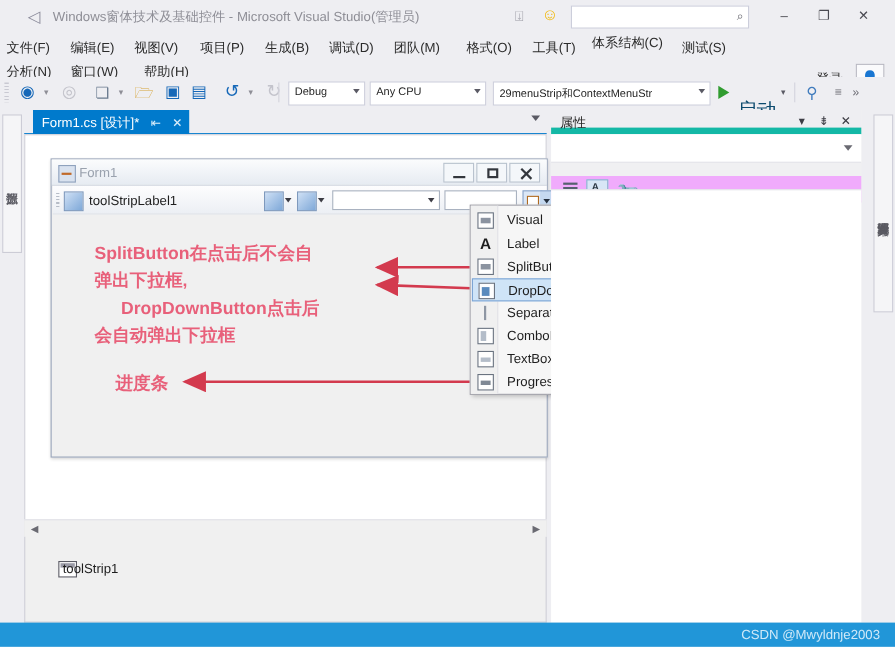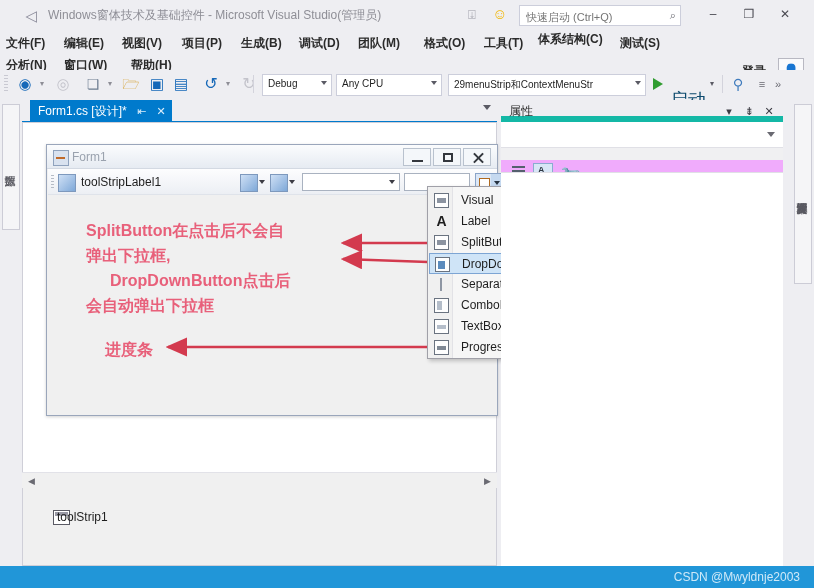--- a/index.html
+++ b/index.html
@@ -15,21 +15,21 @@
   .titlebar{position:absolute;left:0;top:0;width:814px;height:30px;background:#eeeef2;}
   .vs-logo{position:absolute;left:22px;top:7px;width:18px;height:17px;color:#8a8a9a;font-size:15px;line-height:17px;text-align:center;}
   .title-text{position:absolute;left:48px;top:7px;height:17px;line-height:17px;font-size:12px;color:#8e8e96;white-space:nowrap;}
   .tb-icon{position:absolute;top:6px;width:20px;height:18px;line-height:18px;text-align:center;color:#9a9aa4;font-size:13px;}
   .ql-box{position:absolute;left:519px;top:5px;width:160px;height:19px;background:#fff;border:1px solid #cccedb;}
   .ql-box input{border:0;outline:0;width:132px;height:17px;margin:1px 0 0 4px;font-size:11px;color:#777;font-family:"Liberation Sans",sans-serif;background:transparent;}
   .ql-mag{position:absolute;right:4px;top:3px;color:#6d6d75;font-size:11px;}
   .win-btn{position:absolute;top:4px;width:26px;height:21px;line-height:21px;text-align:center;color:#4a4a52;font-size:12px;}
 
   
-  .menubar{position:absolute;left:0;top:30px;width:814px;height:42px;font-weight:bold;}
+  .menubar{position:absolute;left:0;top:30px;width:814px;height:42px;}
   .menu-item{position:absolute;height:18px;line-height:18px;font-size:12px;color:#2b2b2b;white-space:nowrap;}
   .signin{position:absolute;right:48px;top:32px;height:18px;line-height:18px;font-size:12px;color:#2b2b2b;}
   .acct-icon{position:absolute;right:10px;top:28px;width:24px;height:24px;border:1px solid #b8b8c2;background:#fafafc;color:#5a6d8c;font-size:13px;line-height:23px;text-align:center;}
 
   
   .toolbar{position:absolute;left:0;top:70px;width:814px;height:28px;background:#eeeef2;}
   .grip{position:absolute;left:4px;top:5px;width:4px;height:18px;
     background:repeating-linear-gradient(to bottom,#c9c9d2 0 1px,transparent 1px 3px);}
   .tb-btn{position:absolute;top:3px;height:22px;line-height:22px;text-align:center;font-size:14px;}
   .tb-sep{position:absolute;top:5px;width:1px;height:18px;background:#d3d3dc;}
@@ -145,21 +145,20 @@
 <div id="app">
 
   <div class="titlebar">
     <div class="vs-logo">◁</div>
     <div class="title-text">Windows窗体技术及基础控件 - Microsoft Visual Studio(管理员)</div>
 
     <div class="tb-icon" style="left:462px;">⍗</div>
     <div class="tb-icon" style="left:490px;top:5px;color:#f2b705;font-size:15px;">☺</div>
 
     <div class="ql-box">
-      <input type="text" placeholder="快速启动 (Ctrl+Q)" style="">
       <span class="ql-mag">⌕</span>
     </div>
 
     <div class="win-btn" style="left:700px;">–</div>
     <div class="win-btn" style="left:736px;">❐</div>
     <div class="win-btn" style="left:772px;">✕</div>
   </div>
 
   <div class="menubar">
     <div class="menu-item" style="left:6px;top:4px;">文件(F)</div>

